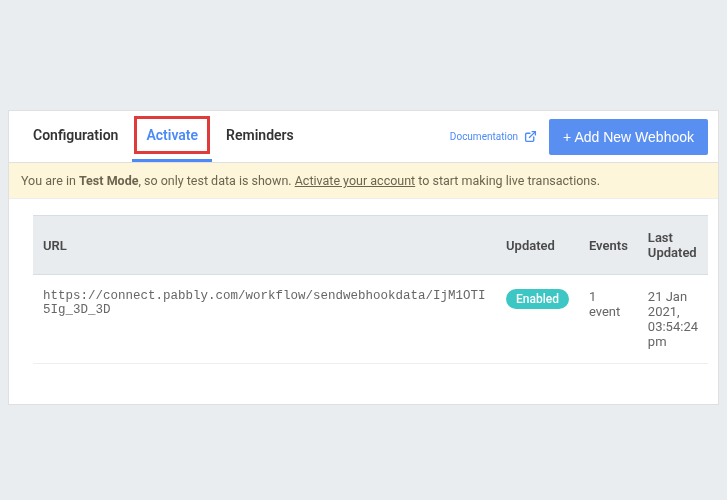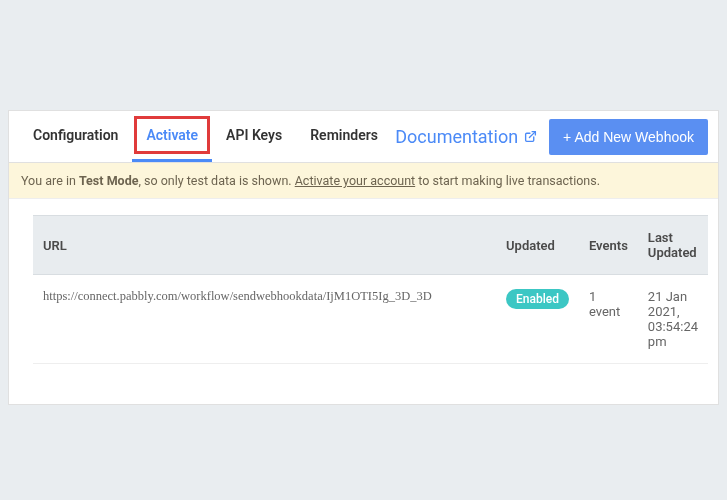--- a/index.html
+++ b/index.html
@@ -53,21 +53,21 @@
       border: 3px solid #e03b3b;
       top: 5px;
       left: 2px;
       right: 2px;
       bottom: 5px;
       pointer-events: none;
     }
     .spacer { flex: 1; }
     .doc-link {
       color: #4b8af7;
-      font-size: 18px;
+      font-size: 10px;
       display: inline-flex;
       align-items: center;
       gap: 6px;
       text-decoration: none;
       cursor: pointer;
       margin-right: 12px;
     }
     .doc-link svg { width: 13px; height: 13px; }
     .add-btn {
       background: #5a8ff2;
@@ -110,21 +110,21 @@
       border-top: 1px solid #d8dde1;
       border-bottom: 1px solid #d8dde1;
     }
     .table td {
       padding: 14px 10px;
       vertical-align: top;
       color: #666;
       border-bottom: 1px solid #eee;
     }
     .url-cell {
-      font-family: Liberation Serif, serif;
+      font-family: Liberation Mono, monospace;
       color: #3b6fa0;
       font-size: 12.5px;
       word-break: break-all;
     }
     .badge {
       background: #3cc7c4;
       color: #fff;
       border-radius: 12px;
       padding: 3px 10px;
       font-size: 12px;
@@ -141,21 +141,20 @@
 
 <div class="container">
   <div class="panel">
     <div class="tab-bar">
       <div class="tabs">
         <div class="tab">Configuration</div>
         <div class="tab active">
           <span>Activate</span>
           <span class="highlight-box"></span>
         </div>
-        <div class="tab">API Keys</div>
         <div class="tab">Reminders</div>
       </div>
       <div class="spacer"></div>
       <a class="doc-link">
         <span>Documentation</span>
         <svg viewBox="0 0 24 24" fill="none" stroke="#4b8af7" stroke-width="2.5" stroke-linecap="round" stroke-linejoin="round">
           <path d="M18 13v6a2 2 0 0 1-2 2H5a2 2 0 0 1-2-2V8a2 2 0 0 1 2-2h6"></path>
           <polyline points="15 3 21 3 21 9"></polyline>
           <line x1="10" y1="14" x2="21" y2="3"></line>
         </svg>

